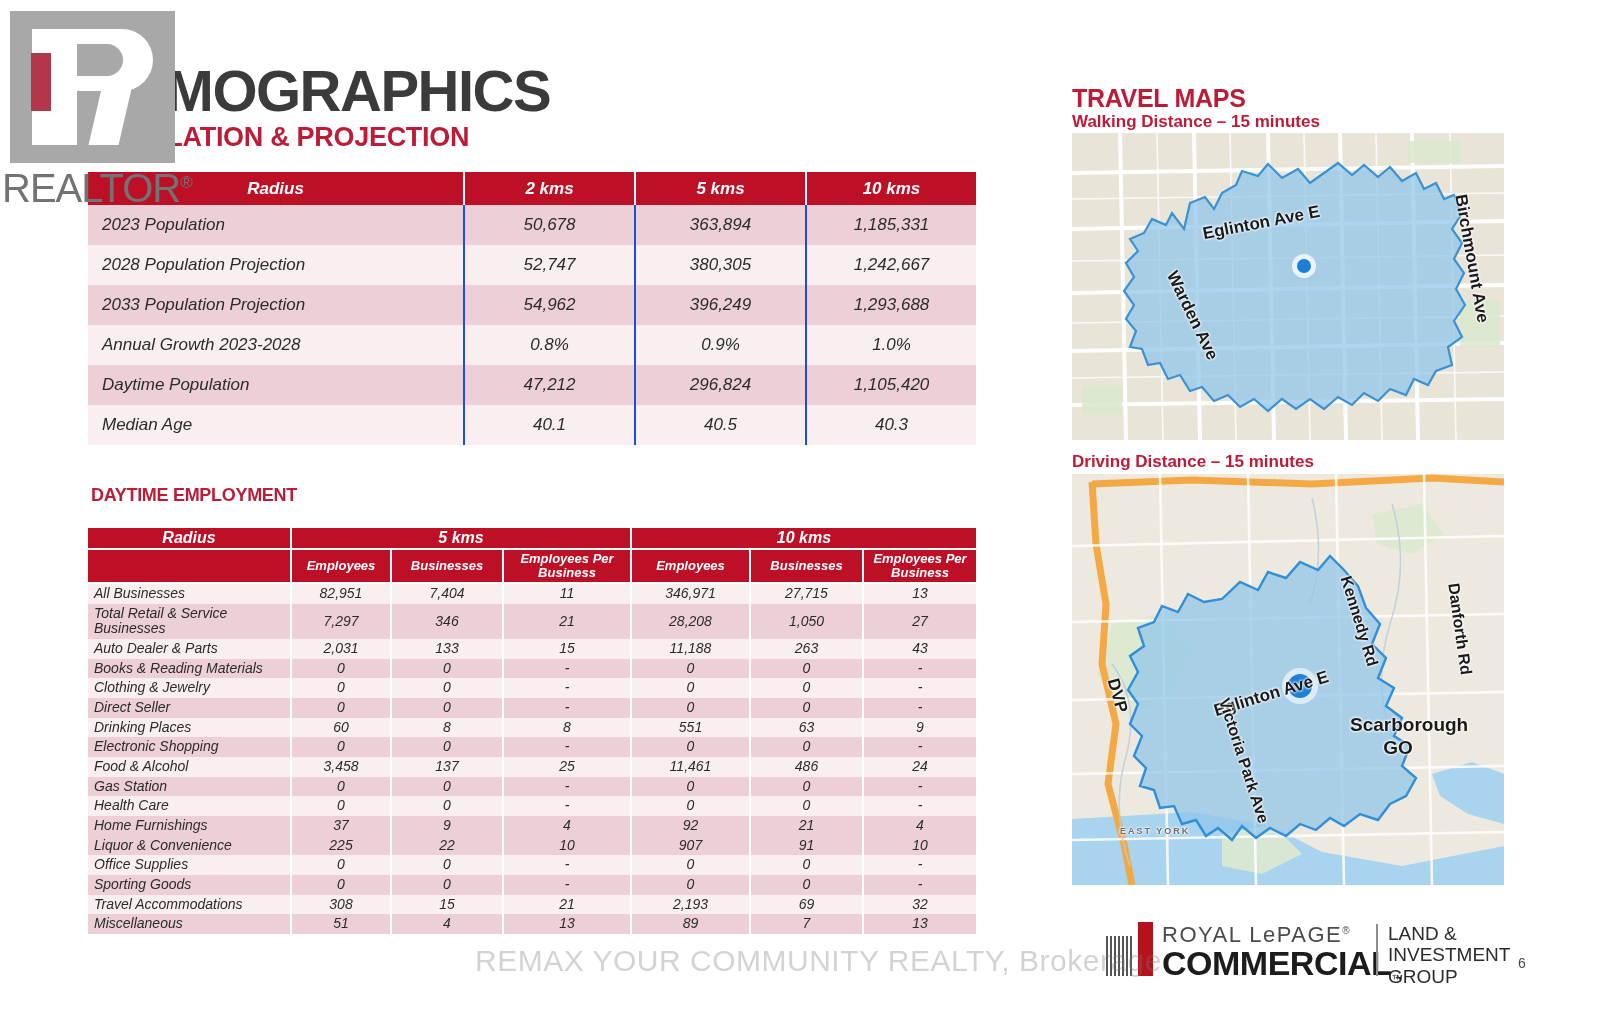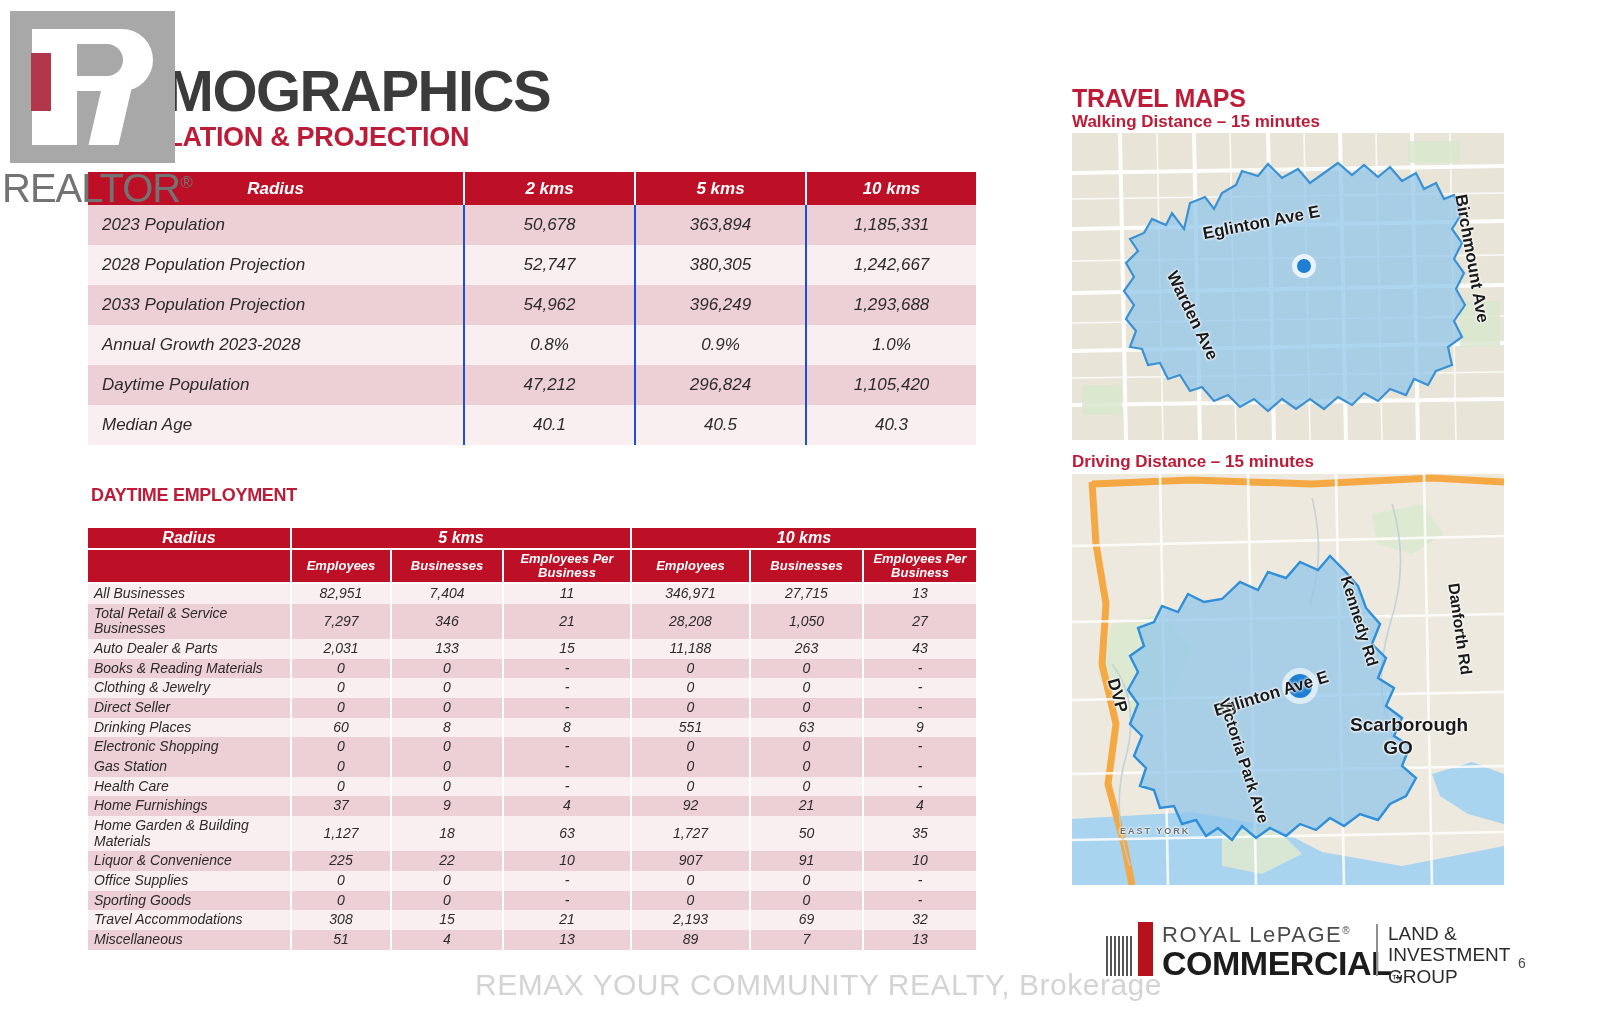--- a/index.html
+++ b/index.html
@@ -213,21 +213,21 @@
     position: absolute; left: 282px; top: 5px;
     font-size: 19px; line-height: 1.12; color: #2b2b2b;
   }
 
   
   #brokerage-watermark {
     position: absolute; left: 475px; top: 944px;
     font-size: 30px; letter-spacing: 0.5px;
     color: rgba(120,120,120,0.33);
     white-space: nowrap;
-    z-index: 7; pointer-events: none; margin-top: 24px;
+    z-index: 7; pointer-events: none;
   }
   #page-number {
     position: absolute; left: 1518px; top: 955px;
     font-size: 14px; color: #4a4a4a;
   }
 </style>
 </head>
 <body>
 
 <div id="page">
@@ -384,20 +384,29 @@
         </tr>
         <tr class="odd">
           <td class="rowlabel">Electronic Shopping</td>
           <td>0</td>
           <td>0</td>
           <td>-</td>
           <td>0</td>
           <td>0</td>
           <td>-</td>
         </tr>
+        <tr class="even">
+          <td class="rowlabel">Food &amp; Alcohol</td>
+          <td>3,458</td>
+          <td>137</td>
+          <td>25</td>
+          <td>11,461</td>
+          <td>486</td>
+          <td>24</td>
+        </tr>
         <tr class="odd">
           <td class="rowlabel">Gas Station</td>
           <td>0</td>
           <td>0</td>
           <td>-</td>
           <td>0</td>
           <td>0</td>
           <td>-</td>
         </tr>
         <tr class="even">
@@ -410,29 +419,20 @@
           <td>-</td>
         </tr>
         <tr class="odd">
           <td class="rowlabel">Home Furnishings</td>
           <td>37</td>
           <td>9</td>
           <td>4</td>
           <td>92</td>
           <td>21</td>
           <td>4</td>
-        </tr>
-        <tr class="even">
-          <td class="rowlabel">Home Garden &amp; Building Materials</td>
-          <td>1,127</td>
-          <td>18</td>
-          <td>63</td>
-          <td>1,727</td>
-          <td>50</td>
-          <td>35</td>
         </tr>
         <tr class="odd">
           <td class="rowlabel">Liquor &amp; Convenience</td>
           <td>225</td>
           <td>22</td>
           <td>10</td>
           <td>907</td>
           <td>91</td>
           <td>10</td>
         </tr>

